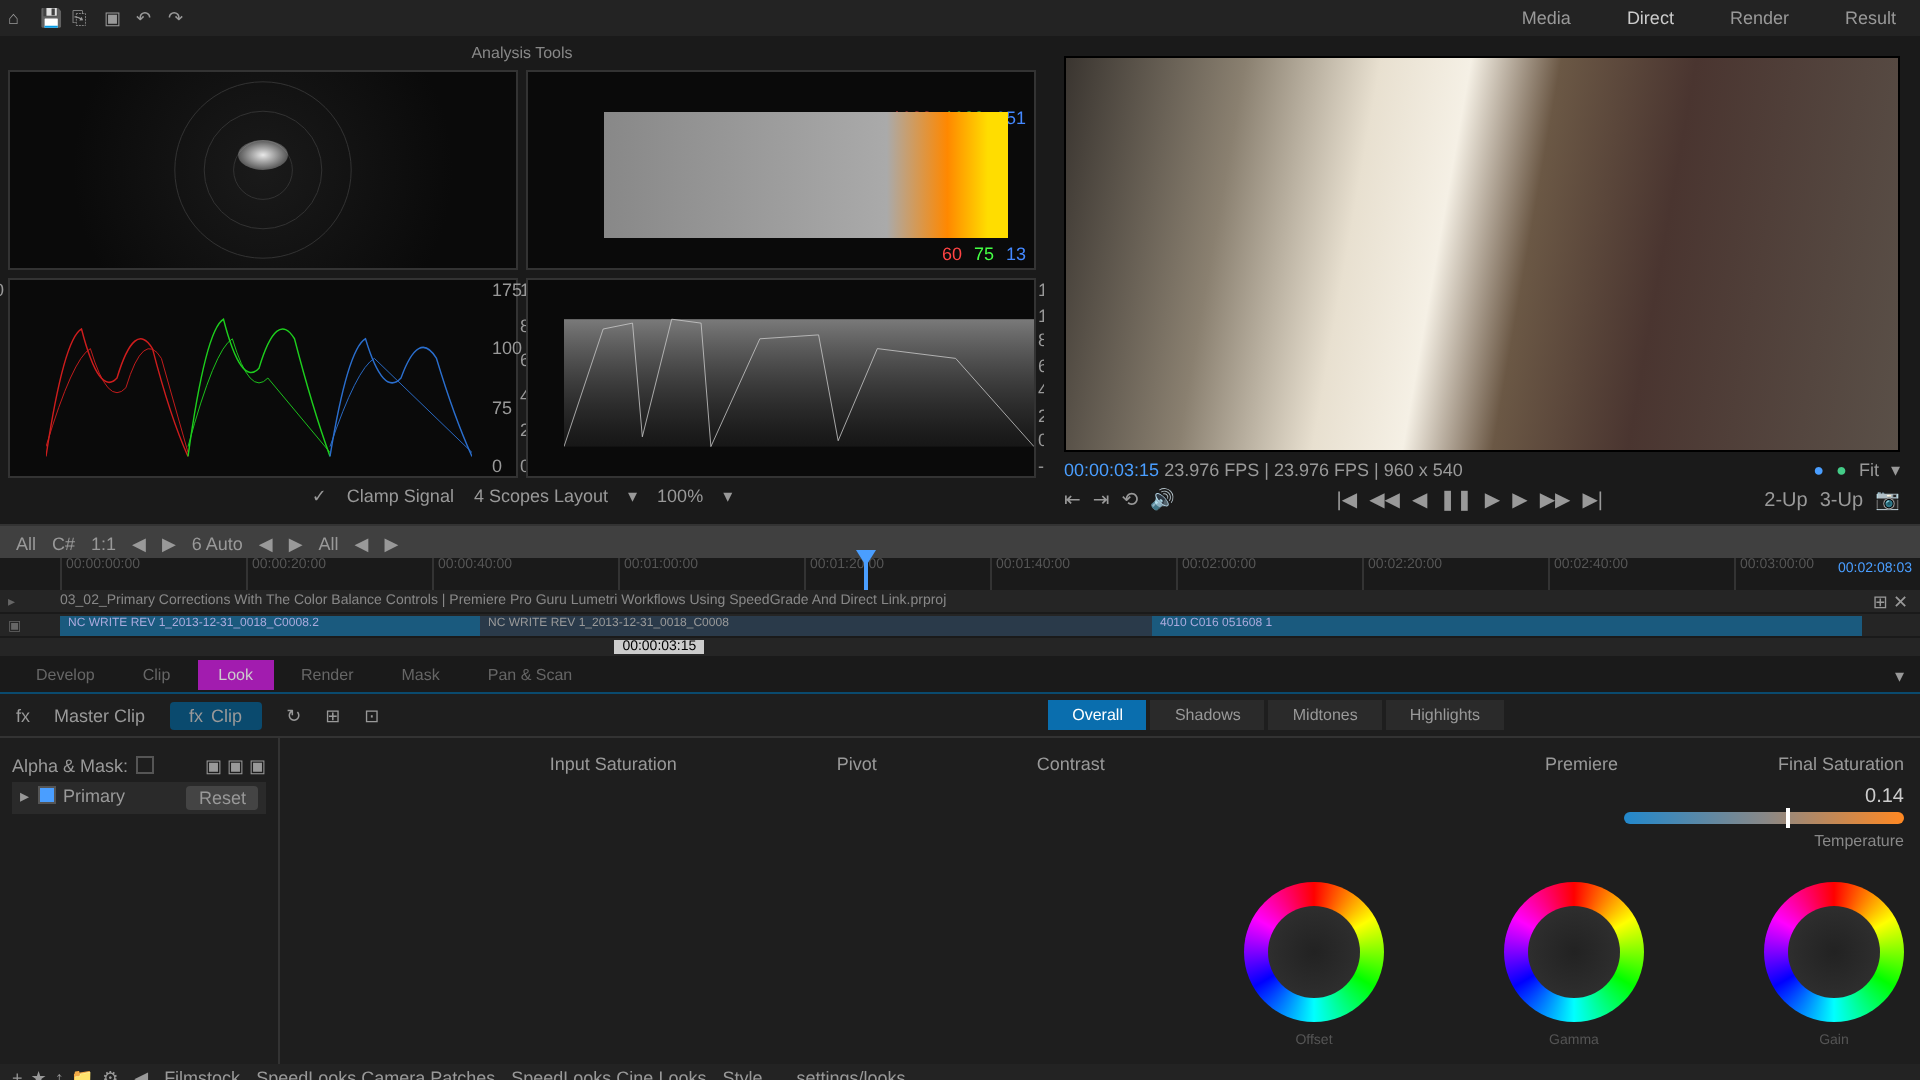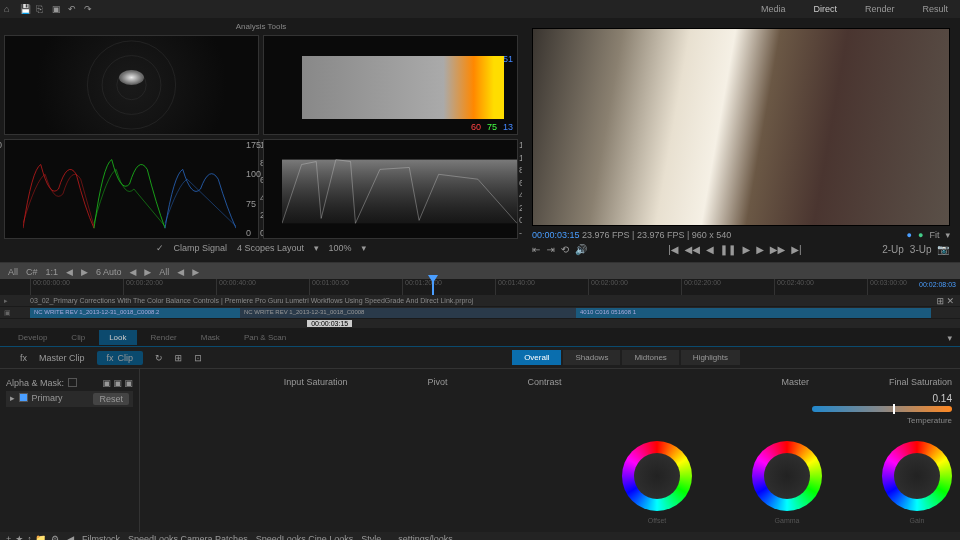--- a/index.html
+++ b/index.html
@@ -32,23 +32,23 @@
 .timeline-header{display:flex;padding:4px 8px;gap:8px;font-size:8px;background:#404040;height:16px}
 .ruler{height:16px;background:#1a1a1a;display:flex;position:relative;padding-left:30px}
 .ruler-tick{flex:1;border-left:1px solid #333;font-size:7px;color:#555;padding-left:2px}
 .playhead{position:absolute;left:45%;top:0;width:2px;height:40px;background:#4a9eff}
 .playhead::before{content:"";position:absolute;top:-4px;left:-4px;width:10px;height:8px;background:#4a9eff;clip-path:polygon(0 0,100% 0,50% 100%)}
 .track{height:12px;background:#252525;border-bottom:1px solid #1a1a1a;display:flex;align-items:center;padding-left:30px;position:relative}
 .clip{height:10px;background:#1a4a6e;position:absolute}
 .track-label{position:absolute;left:4px;font-size:7px;color:#666}
 .panel-tabs{display:flex;background:#1a1a1a;border-bottom:1px solid #0a4a6e;height:18px;align-items:center;padding-left:8px;gap:4px}
 .panel-tab{padding:3px 10px;font-size:8px;color:#666}
-.panel-tab.active{background:#0c4a6e;color:#ccc}
+.panel-tab.active{background:#a21caf;color:#ccc}
 .grading{background:#1e1e1e;flex:1;display:flex;flex-direction:column}
-.grading-header{display:flex;align-items:center;padding:4px 20px;gap:12px;height:22px;border-bottom:1px solid #333}
+.grading-header{display:flex;align-items:center;padding:4px 8px;gap:12px;height:22px;border-bottom:1px solid #333}
 .grading-header .btn{padding:2px 10px;font-size:8px;background:#2a2a2a;border-radius:2px}
 .grading-header .btn.active{background:#0a4a6e;color:#fff}
 .range-tabs{display:flex;gap:2px;margin-left:auto;margin-right:200px}
 .range-tab{padding:3px 12px;font-size:8px;background:#2a2a2a}
 .range-tab.active{background:#0a6eae;color:#fff}
 .grading-body{flex:1;display:flex}
 .grading-left{width:140px;padding:6px;border-right:1px solid #333}
 .grading-left-row{display:flex;align-items:flex-start;gap:4px;padding:3px 0;font-size:8px}
 .grading-main{flex:1;display:flex;flex-direction:column;align-items:flex-end;padding:8px;position:relative}
 .temp-readout{text-align:center;font-size:10px;color:#ccc;margin-bottom:2px}
@@ -300,21 +300,21 @@
         <span>Primary</span>
         <span style="margin-left:auto;background:#444;padding:1px 6px;border-radius:2px">Reset</span>
       </div>
     </div>
     <div class="grading-main">
       <div style="display:flex;gap:80px;font-size:7px;color:#444;margin-bottom:6px">
         <span>Input Saturation</span>
           <span>Pivot</span>
           <span>Contrast</span>
           <span style="width:60px"></span>
-          <span>Master</span>
+          <span>Premiere</span>
           <span>Final Saturation</span>
       </div>
       <div class="temp-readout">0.14</div>
       <div class="temp-slider"></div>
       <div class="temp-label">Temperature</div>
       <div class="wheels">
         <div>
             <div class="wheel"></div>
             <div class="wheel-label">Offset</div>
           </div>

